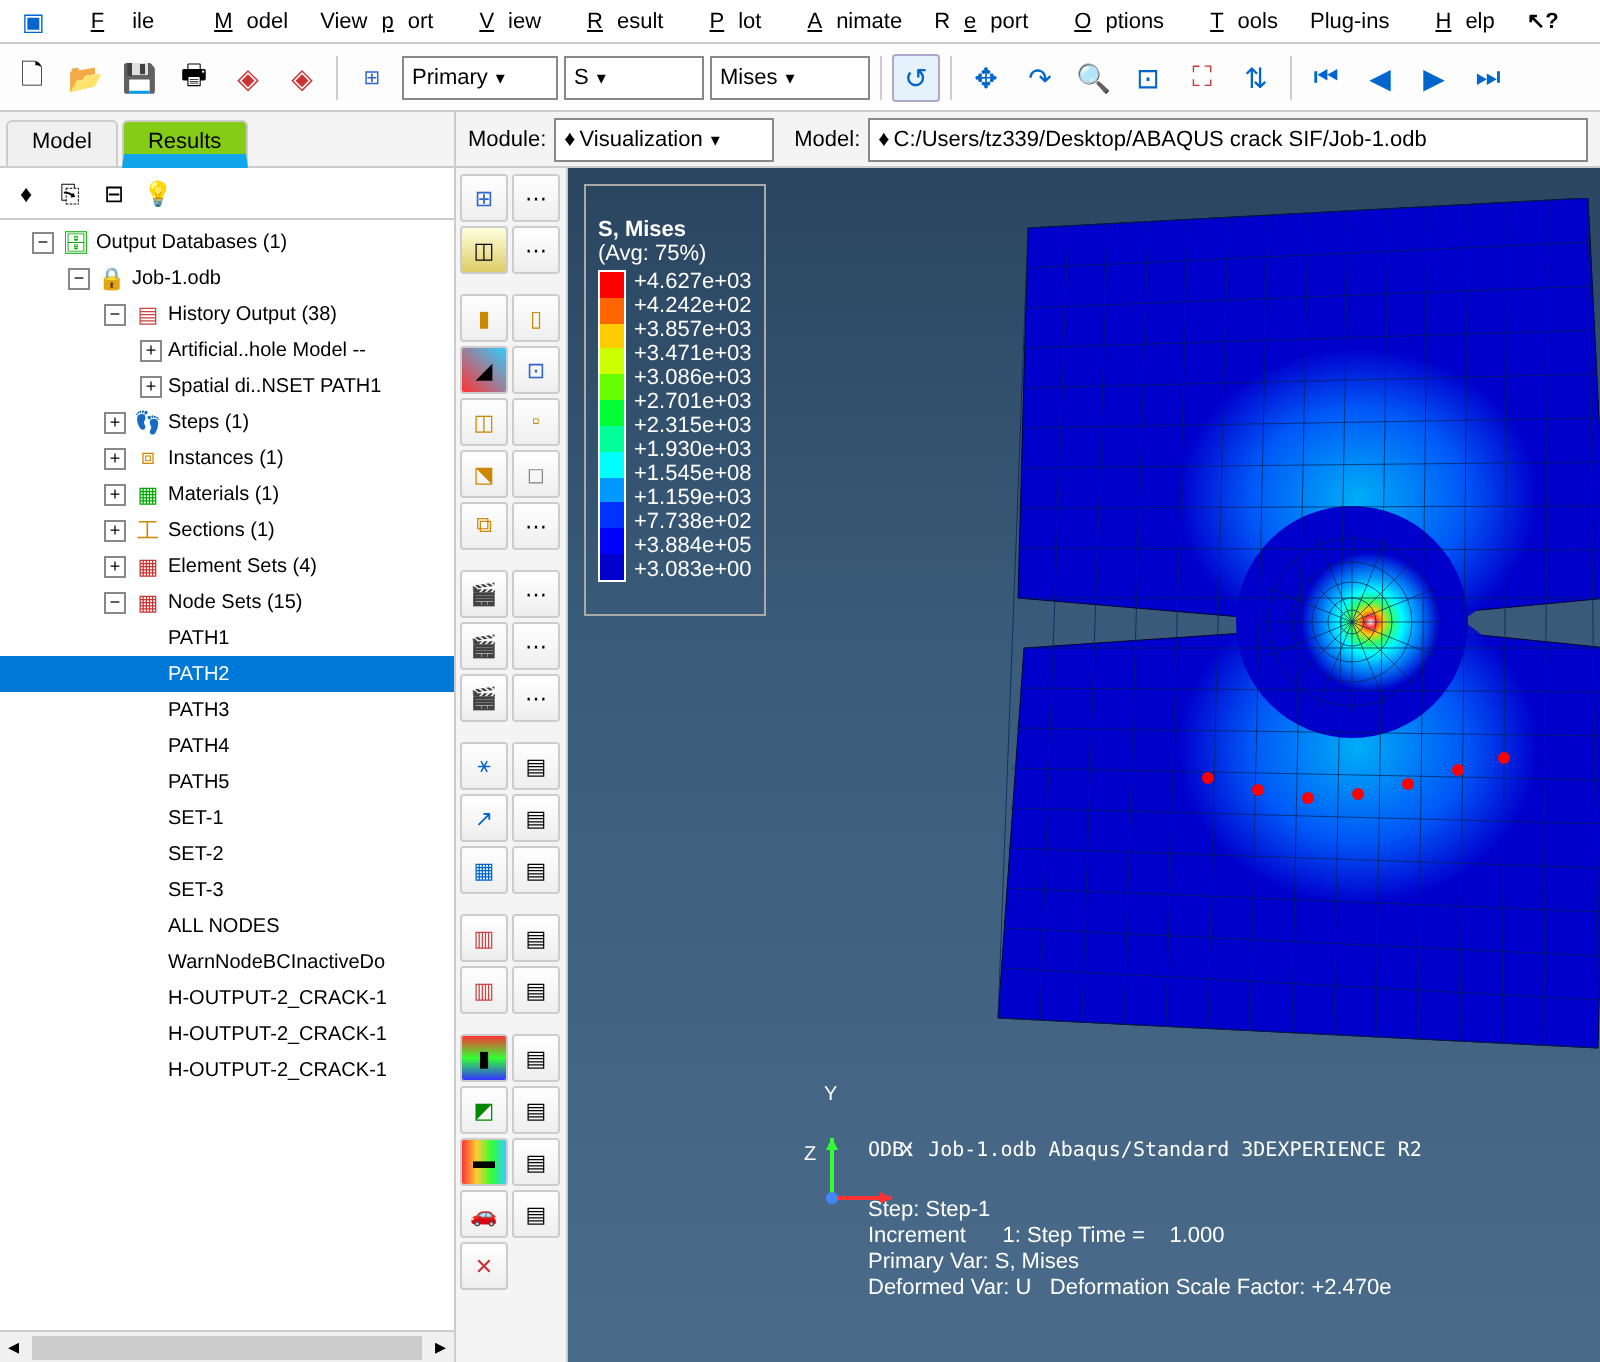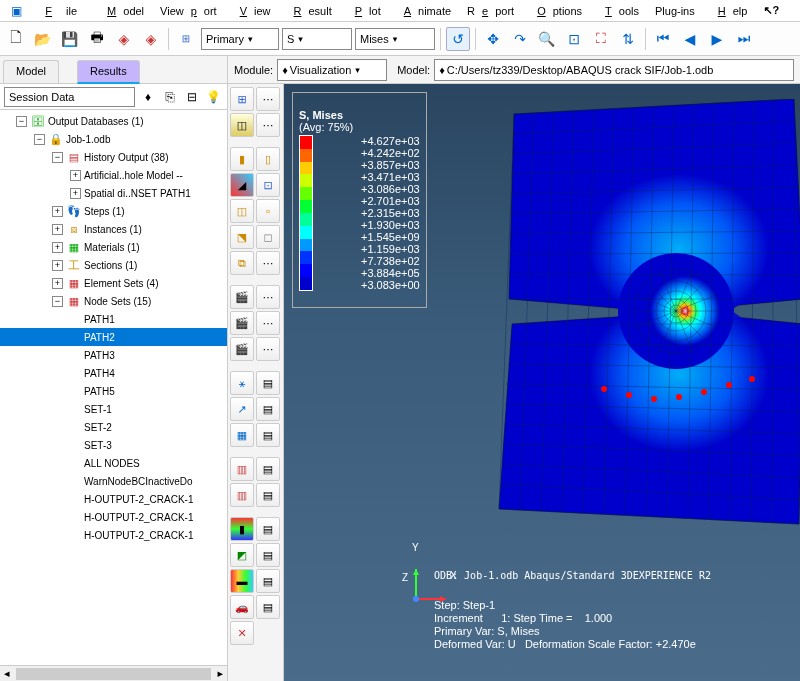--- a/index.html
+++ b/index.html
@@ -9,21 +9,21 @@
 .menubar .ul { text-decoration: underline; }
 .toolbar { height: 34px; background: #fdfdfd; border-bottom: 1px solid #ccc; display: flex; align-items: center; padding: 0 4px; gap: 3px; }
 .tb-ico { width: 24px; height: 24px; display: inline-flex; align-items: center; justify-content: center; border: 1px solid transparent; cursor: pointer; font-size: 14px; border-radius: 2px; }
 .tb-sep { width: 1px; height: 22px; background: #ccc; margin: 0 2px; }
 .combo { height: 22px; border: 1px solid #888; background: #fff; display: inline-flex; align-items: center; padding: 0 2px 0 4px; font-size: 11px; }
 .combo .arrow { margin-left: 4px; font-size: 9px; }
 .main { display: flex; height: calc(681px - 56px); justify-content: flex-end; }
 .left-panel { width: 228px; display: flex; flex-direction: column; background: #fff; border-right: 1px solid #ccc; }
 .tabs { display: flex; height: 28px; background: #f4f4f4; border-bottom: 1px solid #ccc; padding-top: 4px; padding-left: 3px; }
 .tab { padding: 4px 12px; border: 1px solid #ccc; background: #f0f0f0; border-bottom: none; cursor: pointer; margin-right: 2px; border-radius: 3px 3px 0 0; }
-.tab.active { background: #c4b5fd; border-bottom: 2px solid #0ea5e9; margin-bottom: -1px; margin-left: 16px; }
+.tab.active { background: #84cc16; border-bottom: 7px solid #0ea5e9; margin-bottom: -1px; }
 .session-bar { height: 26px; display: flex; align-items: center; border-bottom: 1px solid #ccc; padding: 0 4px; gap: 4px; }
 .session-combo { flex: 1; border: 1px solid #888; height: 20px; display: flex; align-items: center; padding: 0 4px; background: #fff; }
 .mini-ico { width: 18px; height: 18px; display: inline-flex; align-items: center; justify-content: center; font-size: 12px; cursor: pointer; }
 .tree { flex: 1; overflow-y: auto; overflow-x: hidden; padding: 2px 0; position: relative; }
 .tree-row { display: flex; align-items: center; height: 18px; padding-left: 4px; white-space: nowrap; cursor: default; }
 .tree-row.selected { background-color: #0078d7; }
 .tree-row.selected .lbl { color: #fff; }
 .exp { width: 11px; height: 11px; border: 1px solid #888; display: inline-flex; align-items: center; justify-content: center; font-size: 9px; line-height: 1; margin-right: 3px; background: #fff; cursor: pointer; }
 .exp.blank { border: none; background: transparent; }
 .tico { width: 16px; height: 14px; display: inline-flex; align-items: center; justify-content: center; font-size: 11px; margin-right: 2px; }
@@ -32,21 +32,21 @@
 .hscroll-tree { height: 16px; border-top: 1px solid #ccc; background: #f0f0f0; display: flex; align-items: center; }
 .right-panel { flex: 1; display: flex; flex-direction: column; }
 .context-bar { height: 28px; background: #f4f4f4; border-bottom: 1px solid #ccc; display: flex; align-items: center; padding: 0 6px; gap: 4px; }
 .viz-area { flex: 1; display: flex; }
 .tool-col { width: 56px; background: #f4f4f4; border-right: 1px solid #ccc; padding: 3px 2px; display: flex; flex-direction: column; gap: 2px; overflow-y: hidden; }
 .tool-row { display: flex; gap: 2px; }
 .tool-btn { width: 24px; height: 24px; border: 1px solid #ccc; background: linear-gradient(#fff,#eee); display: flex; align-items: center; justify-content: center; font-size: 11px; cursor: pointer; border-radius: 2px; }
 .viewport { flex: 1; background: linear-gradient(to bottom, #2a4560 0%, #3a5c7a 40%, #4a6c8a 100%); position: relative; overflow: hidden; }
 .legend { position: absolute; left: 8px; top: 8px; border: 1px solid #aaa; padding: 16px 6px; background: rgba(40,60,80,0.0); color: #fff; font-family: monospace; font-size: 10px; }
 .legend-title { font-weight: bold; }
-.legend-body { display: flex; margin-top: 2px; gap: 44px; }
+.legend-body { display: flex; margin-top: 2px; }
 .colorbar { width: 14px; display: flex; flex-direction: column; border: 1px solid #fff; }
 .colorbar div { flex: 1; }
 .legend-vals { display: flex; flex-direction: column; justify-content: space-between; margin-left: 4px; font-size: 9px; line-height: 12px; }
 .mesh-canvas { position: absolute; left: 170px; top: 15px; width: 380px; height: 430px; }
 .triad { position: absolute; left: 120px; bottom: 70px; width: 50px; height: 50px; }
 .info-block { position: absolute; left: 150px; bottom: 30px; color: #fff; font-family: monospace; font-size: 10px; line-height: 13px; white-space: pre; }
 .odb-line { position: absolute; left: 150px; bottom: 100px; color: #fff; font-family: monospace; font-size: 10px; }
 </style>
 </head>
 <body>
@@ -106,23 +106,20 @@
 </div>
 
 <div class="main">
 
   <div class="left-panel">
     <div class="tabs">
       <div class="tab">Model</div>
       <div class="tab active">Results</div>
     </div>
     <div class="session-bar">
-      <div class="session-combo">
-          <span>Session Data</span>
-        </div>
       <span class="mini-ico">♦</span>
       <span class="mini-ico">⎘</span>
       <span class="mini-ico">⊟</span>
       <span class="mini-ico" style="color:#c90;">💡</span>
     </div>
     <div class="tree">
       <div class="tree-row indent-1">
           <span class="exp">−</span>
           <span class="tico" style="color:#0a0;">🗄</span>
           <span class="lbl">Output Databases (1)</span>
@@ -359,21 +356,21 @@
             </div>
             <div class="legend-vals">
               <span>+4.627e+03</span>
                 <span>+4.242e+02</span>
                 <span>+3.857e+03</span>
               <span>+3.471e+03</span>
                 <span>+3.086e+03</span>
                 <span>+2.701e+03</span>
               <span>+2.315e+03</span>
                 <span>+1.930e+03</span>
-                <span>+1.545e+09</span>
+                <span>+1.545e+08</span>
               <span>+1.159e+03</span>
                 <span>+7.738e+02</span>
                 <span>+3.884e+05</span>
               <span>+3.083e+00</span>
             </div>
           </div>
         </div>
 
         <svg class="mesh-canvas" viewBox="0 0 380 430">
           <defs>

